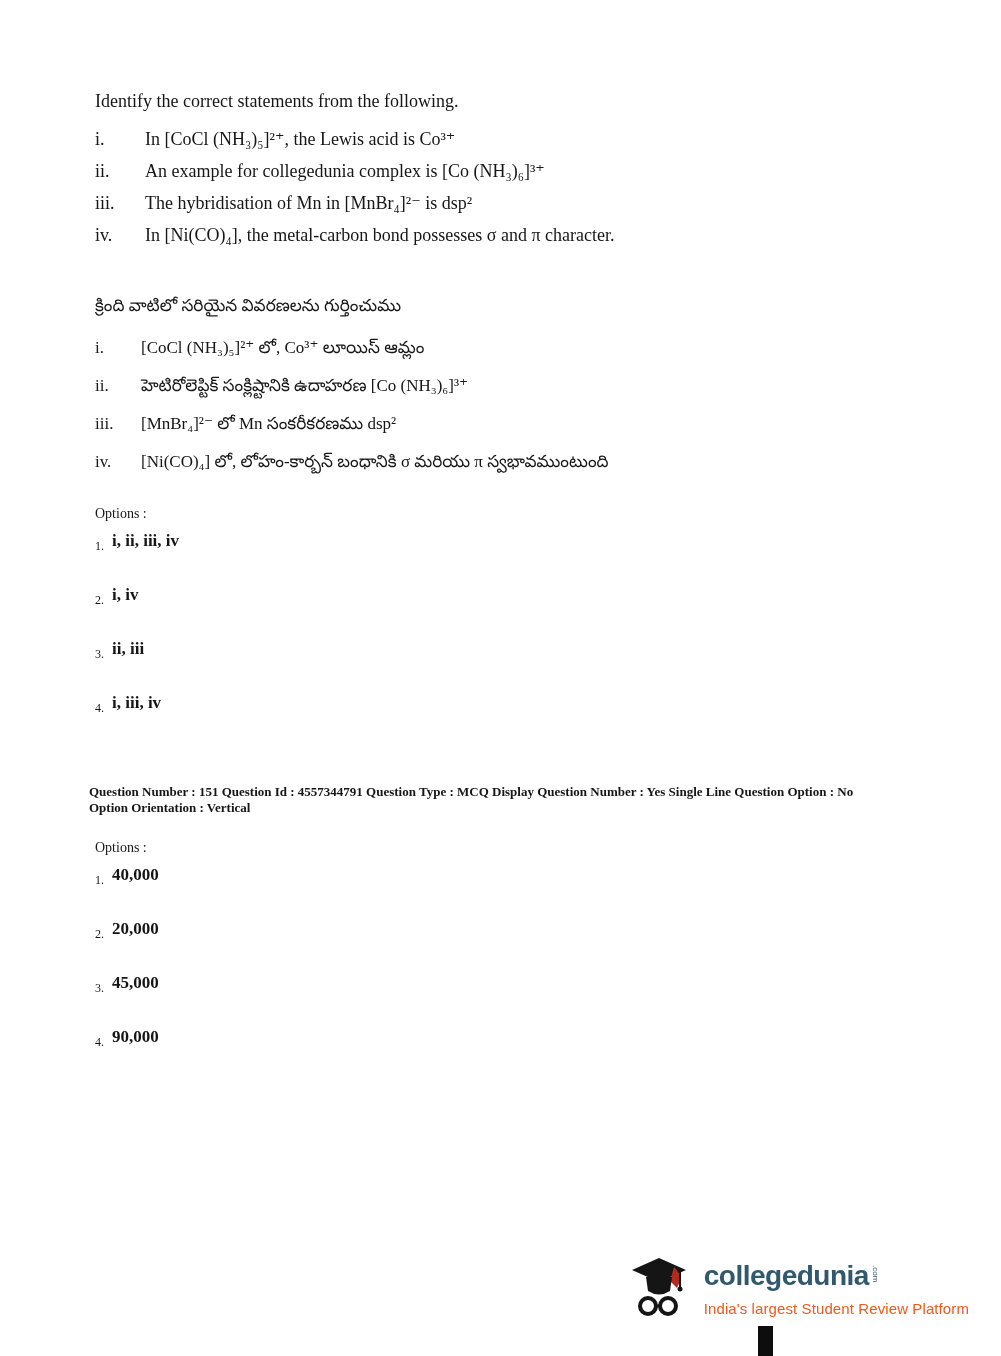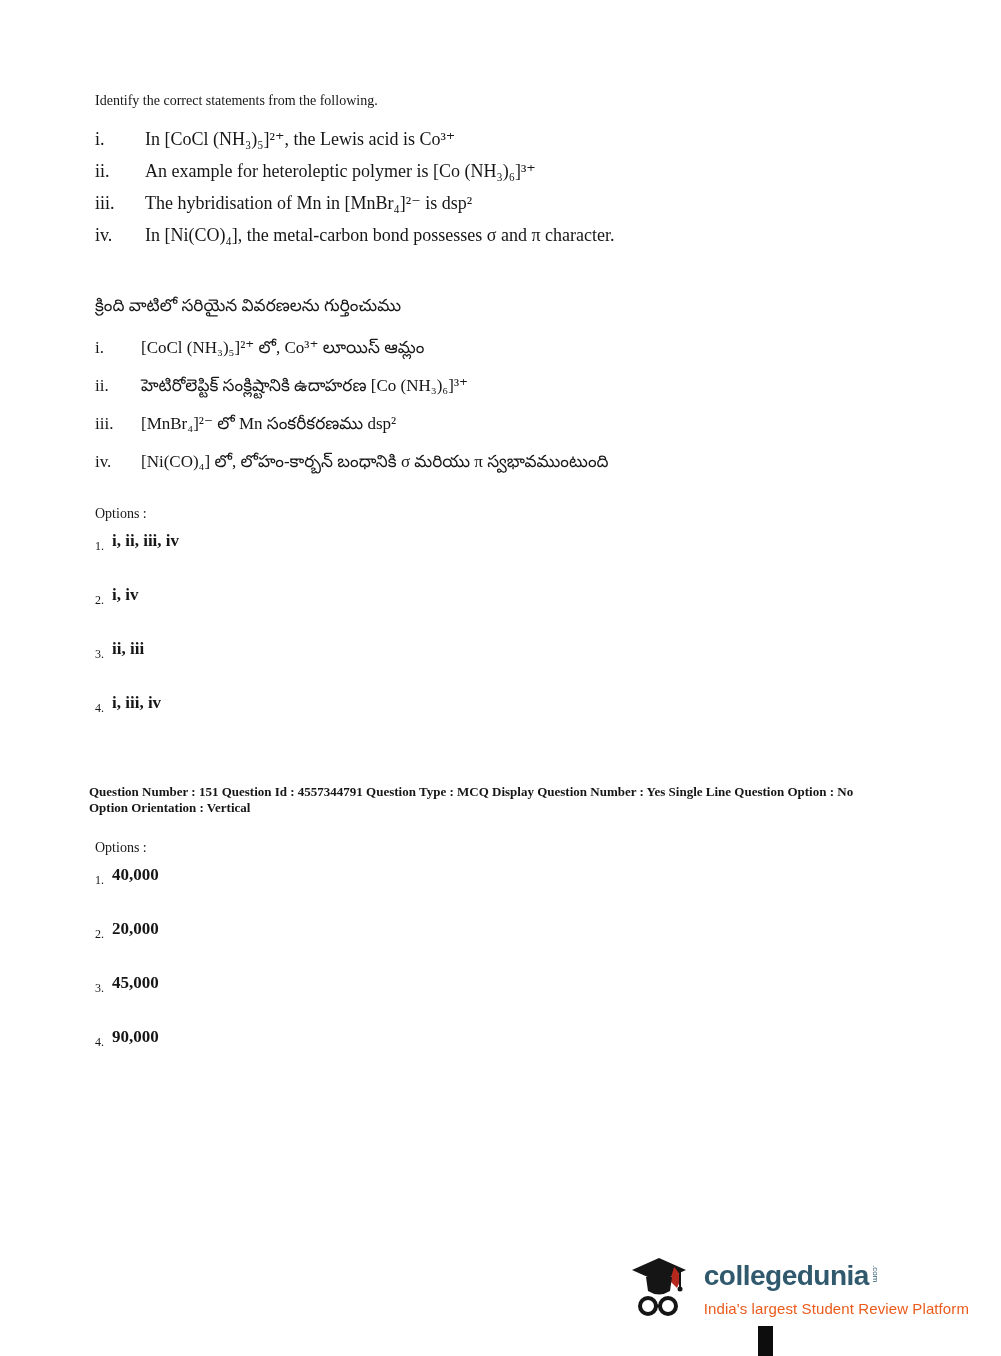--- a/index.html
+++ b/index.html
@@ -8,21 +8,21 @@
     position:relative;
     width:1001px;height:1356px;
     background:#ffffff;
     font-family:"Liberation Serif","DejaVu Serif",serif;
     color:#161616;
     overflow:hidden;
   }
   .content{position:absolute;left:95px;top:88px;width:830px;}
 
   
-  .q-intro{font-size:14px;line-height:26px;margin:0 0 9px 0;}
+  .q-intro{font-size:18px;line-height:26px;margin:0 0 9px 0;}
   .stmt-list{margin:0;padding:0;list-style:none;}
   .stmt{display:flex;line-height:32px;font-size:18px;}
   .stmt .roman{width:50px;flex:0 0 50px;}
   .stmt .stmt-text{flex:1;}
 
   
   .telugu-block{margin-top:40px;}
   .te-intro{font-size:17px;line-height:30px;margin:0 0 8px 0;}
   .stmt.te{line-height:38px;font-size:17px;}
   .stmt.te .roman{width:46px;flex:0 0 46px;}
@@ -72,21 +72,21 @@
     <section>
       <p class="q-intro">Identify the correct statements from the following.</p>
 
       <ul class="stmt-list">
         <li class="stmt">
           <span class="roman">i.</span>
           <span class="stmt-text">In [CoCl (NH₃)₅]²⁺, the Lewis acid is Co³⁺</span>
         </li>
         <li class="stmt">
           <span class="roman">ii.</span>
-          <span class="stmt-text">An example for heteroleptic polymer is [Co (NH₃)₆]³⁺</span>
+          <span class="stmt-text">An example for collegedunia complex is [Co (NH₃)₆]³⁺</span>
         </li>
         <li class="stmt">
           <span class="roman">iii.</span>
           <span class="stmt-text">The hybridisation of Mn in [MnBr₄]²⁻ is dsp²</span>
         </li>
         <li class="stmt">
           <span class="roman">iv.</span>
           <span class="stmt-text">In [Ni(CO)₄], the metal-carbon bond possesses σ and π character.</span>
         </li>
       </ul>

